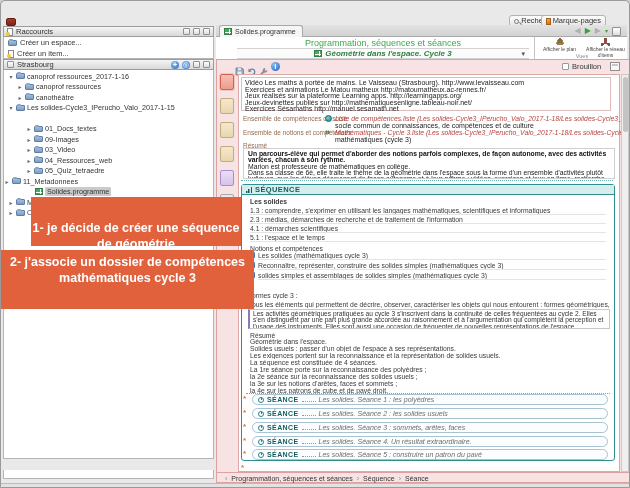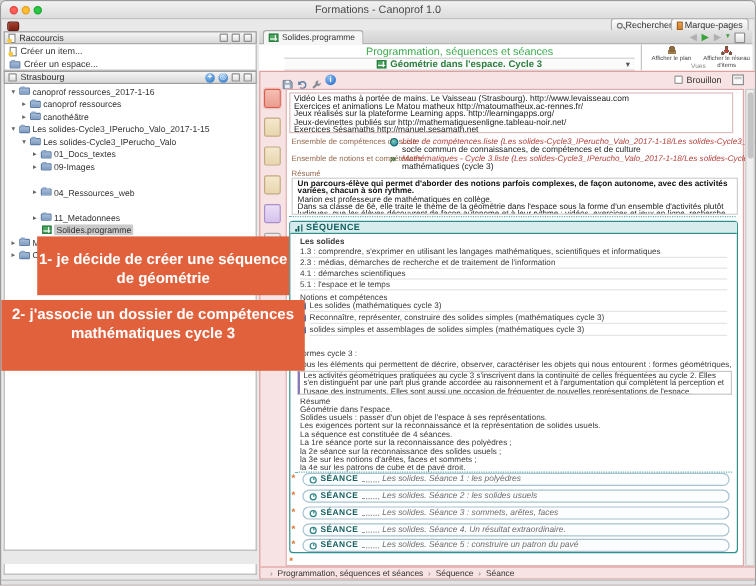--- a/index.html
+++ b/index.html
@@ -42,21 +42,21 @@
             background-size:8px 1px,1px 7px; background-position:0 2.5px,3.5px 0; background-repeat:no-repeat; }
 
   
   .tabbar { position:absolute; left:215px; top:24px; right:2px; height:12px; background:linear-gradient(#e3e3e3,#d2d2d2); border-bottom:1px solid #aaa; }
   .tab { position:absolute; left:218px; top:24px; height:12px; background:#f6f6f6; border:1px solid #a8a8a8; border-bottom:none; border-radius:3px 3px 0 0; font-size:7px; color:#333; display:flex; align-items:center; gap:3px; padding:0 6px 0 4px; }
   .navicons { position:absolute; right:8px; top:25px; display:flex; gap:4px; align-items:center; }
   .nv { font-size:8px; line-height:10px; }
 
   .mainheader { position:absolute; left:215px; top:36px; right:2px; height:22px; background:#fff; }
   .kicker { position:absolute; left:236px; top:37px; width:292px; text-align:center; font-size:9px; color:#3daa4e; }
-  .selrow { position:absolute; left:236px; top:47px; width:292px; height:11px; background:#fbfbfb; border-top:1px solid #d2d2d2; border-bottom:1px solid #d2d2d2; display:flex; align-items:center; justify-content:center; gap:3px; font-size:8px; font-weight:bold; color:#2c7f3e; }
+  .selrow { position:absolute; left:236px; top:47px; width:292px; height:11px; background:#fbfbfb; border-top:1px solid #d2d2d2; border-bottom:1px solid #d2d2d2; display:flex; align-items:center; justify-content:center; gap:3px; font-size:8px; font-weight:bold; color:#2c7f3e;font-style:italic; }
   .caret { position:absolute; right:4px; top:1px; font-size:7px; color:#555; }
   .vues { position:absolute; left:533px; top:36px; width:95px; height:22px; border-left:1px solid #c4c4c4; }
   .vbtn { position:absolute; top:1px; width:45px; text-align:center; font-size:5px; color:#444; line-height:5.5px; }
   .vbtn .vic { display:block; margin:0 auto 1px; }
   .vgl { position:absolute; left:0; right:0; top:16px; text-align:center; font-size:5.5px; color:#888; }
   .ic-plan { width:8px; height:8px; background:radial-gradient(circle at 50% 35%, #8a6a40 0 2.5px, transparent 2.6px), radial-gradient(circle at 30% 65%, #a07c4a 0 2px, transparent 2.1px), radial-gradient(circle at 70% 65%, #a07c4a 0 2px, transparent 2.1px); }
   .ic-net { width:9px; height:8px; background:
       radial-gradient(circle at 50% 20%, #7a5540 0 1.5px, transparent 1.6px),
       radial-gradient(circle at 15% 80%, #7a5540 0 1.5px, transparent 1.6px),
       radial-gradient(circle at 85% 80%, #7a5540 0 1.5px, transparent 1.6px),
@@ -113,61 +113,55 @@
       linear-gradient(to top,#125f5f 0 4.5px,transparent 4.5px) 2.3px 100%/1.5px 100% no-repeat,
       linear-gradient(to top,#125f5f 0 6px,transparent 6px) 4.6px 100%/1.5px 100% no-repeat; }
 
   .crumb { position:absolute; left:0; right:0; top:412px; height:11px; border-top:1px solid #dfa0a0; display:flex; align-items:center; gap:4px; padding:0 8px; font-size:7px; color:#333; }
   .csep { color:#888; }
 
   .botstrip { position:absolute; left:0; right:0; top:482px; height:6px; background:#e2e2e2; border-top:1px solid #bcbcbc; }
 
   
   .anno { position:absolute; background:#e0613c; color:#fff; font-weight:bold; font-size:12.5px; line-height:15.5px; text-align:center; z-index:50; }
-  .a1 { left:30px; top:196px; width:210px; height:49px; padding-top:12px; }
+  .a1 { left:30px; top:196px; width:210px; height:49px; padding-top:24px; }
   .a2 { left:0px; top:249px; width:253px; height:59px; padding:5px 2px 0; }
 </style>
 </head>
 <body>
 
 <div class="window">
 
-  <div class="titlebar">
-    <span class="dot r"></span>
-    <span class="dot y"></span>
-    <span class="dot g"></span>
-    <div class="wtitle">Formations - Canoprof 1.0</div>
-  </div>
 
   <div class="appicon"></div>
   <div class="topbtn" style="right:64px;">
     <span class="mag"></span>
     <span>Rechercher</span>
   </div>
-  <div class="topbtn" style="right:5px;">
+  <div class="topbtn" style="right:23px;">
     <span class="bkm"></span>
     <span>Marque-pages</span>
   </div>
 
   <div class="panelh" style="top:25px;">
     <span class="pageic"></span>
     <span>Raccourcis</span>
     <span class="sp"></span>
     <span class="mwb"></span>
     <span class="mwb"></span>
     <span class="mwb"></span>
   </div>
   <div class="panelbody" style="top:36px; height:22px;">
     <div class="scitem">
+      <span class="fo"></span>
+      <span>Créer un espace...</span>
+    </div>
+    <div class="scitem">
       <span class="pageic"></span>
       <span>Créer un item...</span>
-    </div>
-    <div class="scitem">
-      <span class="fo"></span>
-      <span>Créer un espace...</span>
     </div>
   </div>
 
   <div class="panelh" style="top:58px;">
     <span class="mwb"></span>
     <span>Strasbourg</span>
     <span class="sp"></span>
     <span class="bcb">+</span>
     <span class="bcb">◎</span>
     <span class="mwb"></span>
@@ -188,41 +182,46 @@
     <div class="trow" style="top:22px; padding-left:13px;">
         <span class="tri">▸</span>
         <span class="fo"></span>
         <span>canothéâtre</span>
       </div>
     <div class="trow" style="top:32.5px; padding-left:4px;">
         <span class="tri">▾</span>
         <span class="fo"></span>
         <span>Les solides-Cycle3_IPerucho_Valo_2017-1-15</span>
       </div>
-    <div class="trow" style="top:43px; padding-left:13px;">
-        <span class="tri">▾</span>
-        <span class="fo"></span>
-        <span>Les solides-Cycle3_IPerucho_Valo</span>
-      </div>
     <div class="trow" style="top:53.5px; padding-left:22px;">
         <span class="tri">▸</span>
         <span class="fo"></span>
         <span>01_Docs_textes</span>
       </div>
     <div class="trow" style="top:64px; padding-left:22px;">
         <span class="tri">▸</span>
         <span class="fo"></span>
         <span>09-Images</span>
       </div>
+    <div class="trow" style="top:74.5px; padding-left:22px;">
+        <span class="tri">▸</span>
+        <span class="fo"></span>
+        <span>03_Video</span>
+      </div>
     <div class="trow" style="top:85px; padding-left:22px;">
         <span class="tri">▸</span>
         <span class="fo"></span>
         <span>04_Ressources_web</span>
       </div>
-    <div class="trow" style="top:106px; padding-left:22px;">
+    <div class="trow" style="top:95.5px; padding-left:22px;">
+        <span class="tri">▸</span>
+        <span class="fo"></span>
+        <span>05_Quiz_tetraedre</span>
+      </div>
+    <div class="trow" style="top:106px; ">
         <span class="tri">▸</span>
         <span class="fo"></span>
         <span>11_Metadonnees</span>
       </div>
     <div class="trow" style="top:116.5px; padding-left:31px;">
         <span class="gridic"></span>
         <span class="sel">Solides.programme</span>
       </div>
     <div class="trow" style="top:127px; padding-left:4px;">
         <span class="tri">▸</span>

